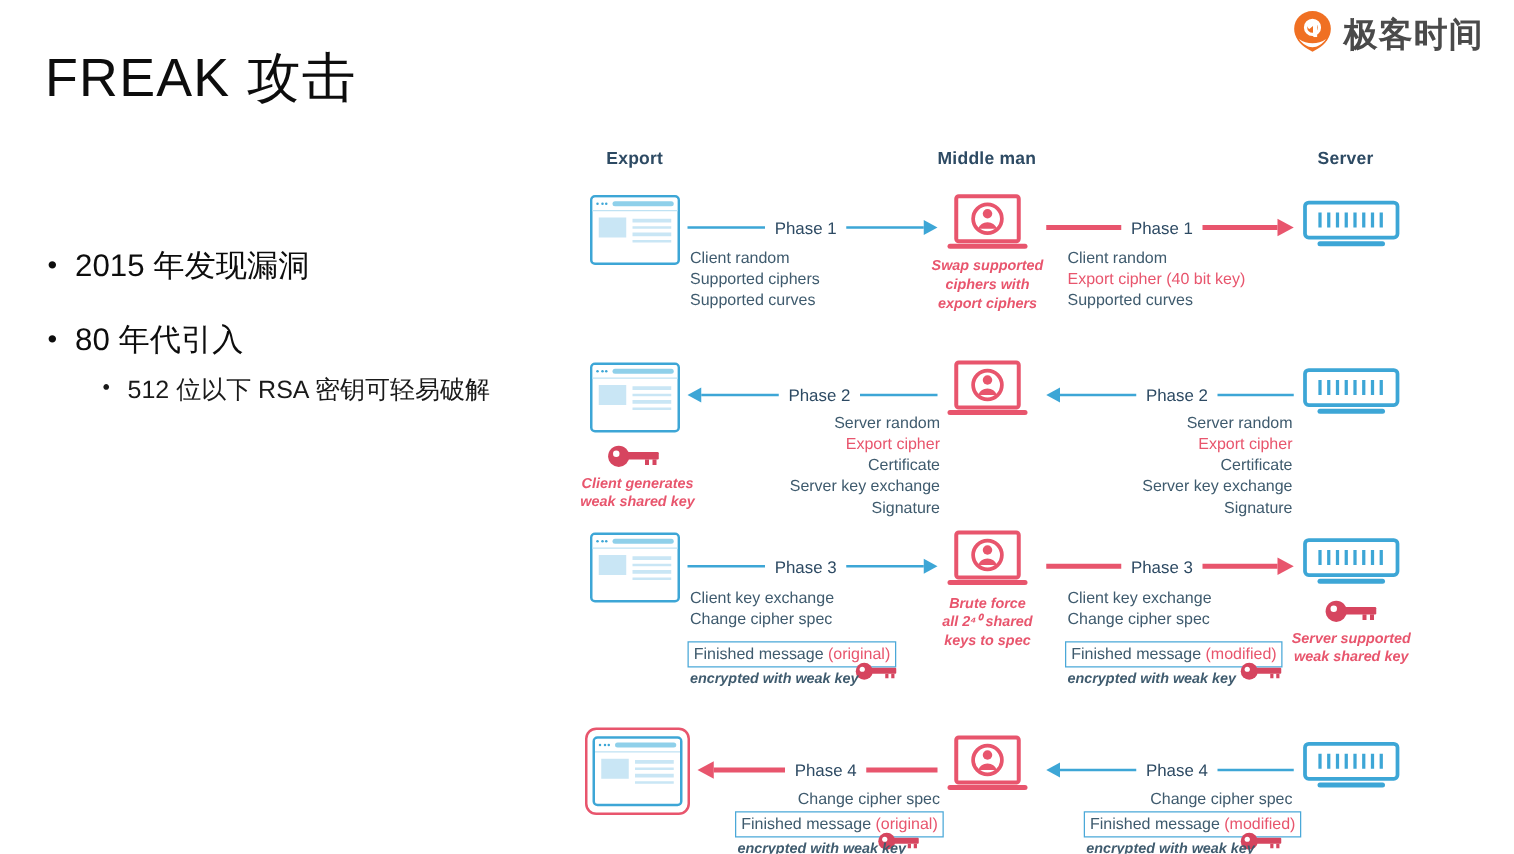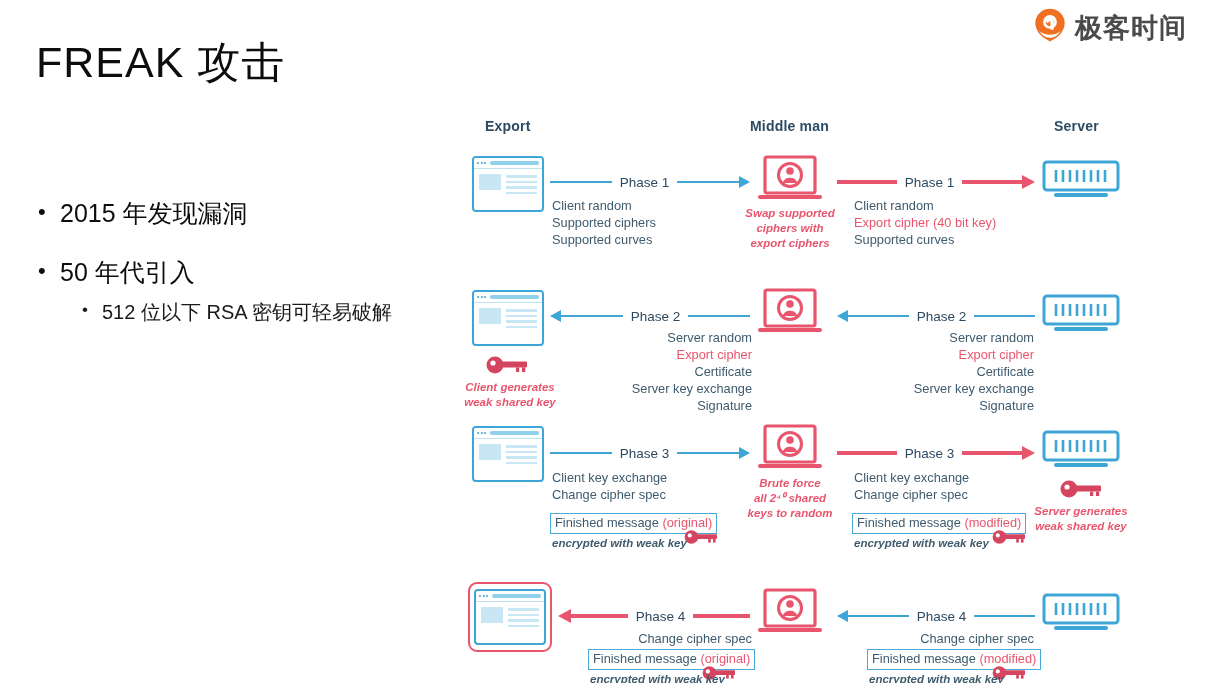--- a/index.html
+++ b/index.html
@@ -123,21 +123,21 @@
 
   <h1 class="title">FREAK 攻击</h1>
 
   <div class="bullets">
     <div class="b1">
       <span class="dot">•</span>
       <span class="txt">2015 年发现漏洞</span>
     </div>
     <div class="b1" style="margin-bottom:0;">
       <span class="dot">•</span>
-      <span class="txt">50 年代引入</span>
+      <span class="txt">80 年代引入</span>
     </div>
     <div class="b2">
       <span class="dot">•</span>
       <span class="txt">512 位以下 RSA 密钥可轻易破解</span>
     </div>
   </div>
 
   <div class="diagram">
 
     <div class="col-head head-client">Export</div>
@@ -354,21 +354,21 @@
       <svg class="laptop" style="left:295px;top:-2px;" viewBox="0 0 66 50">
         <rect x="8" y="2" width="50" height="36" rx="2" fill="none" stroke="#e8556d" stroke-width="3.2"></rect>
         <circle cx="33" cy="20" r="11.5" fill="none" stroke="#e8556d" stroke-width="3"></circle>
         <circle cx="33" cy="16" r="3.8" fill="#e8556d"></circle>
         <path d="M25.5 28 A8 8 0 0 1 40.5 28 Z" fill="#e8556d"></path>
         <rect x="1" y="40" width="64" height="4" rx="2" fill="#e8556d"></rect>
       </svg>
       <div class="ital" style="left:278px;top:50px;width:100px;">
         <div>Brute force</div>
         <div>all 2⁴⁰ shared</div>
-        <div>keys to random</div>
+        <div>keys to spec</div>
       </div>
 
       <div class="arrow red thick" style="left:375px;top:17px;width:198px;">
         <span class="line"></span>
         <span class="lbl">Phase 3</span>
         <span class="line"></span>
           <span class="head head-r"></span>
       </div>
       <div class="txtblk" style="left:392px;top:44px;">
         <div>Client key exchange</div>
@@ -401,21 +401,21 @@
         <rect x="12" y="33" width="54" height="4" rx="2" fill="#3da6d6"></rect>
       </svg>
       <svg class="keyicon" style="left:598px;top:53px;" viewBox="0 0 42 20">
         <circle cx="9" cy="10" r="8.5" fill="#d6455f"></circle>
         <circle cx="7" cy="8" r="2.6" fill="#fff"></circle>
         <rect x="15" y="6.5" width="26" height="6" rx="1" fill="#d6455f"></rect>
         <rect x="30" y="12.5" width="3.2" height="4.5" fill="#d6455f"></rect>
         <rect x="36" y="12.5" width="3.2" height="4.5" fill="#d6455f"></rect>
       </svg>
       <div class="ital" style="left:568px;top:78px;width:102px;">
-        <div>Server generates</div>
+        <div>Server supported</div>
         <div>weak shared key</div>
       </div>
     </div>
 
     <div class="row" style="top:465px;height:110px;">
       <div class="browser-wrap-highlight" style="left:6px;top:9px;"></div>
       <div class="browser" style="left:12px;top:16px;">
         <div class="bar">
             <span class="dots">
               <i></i>

